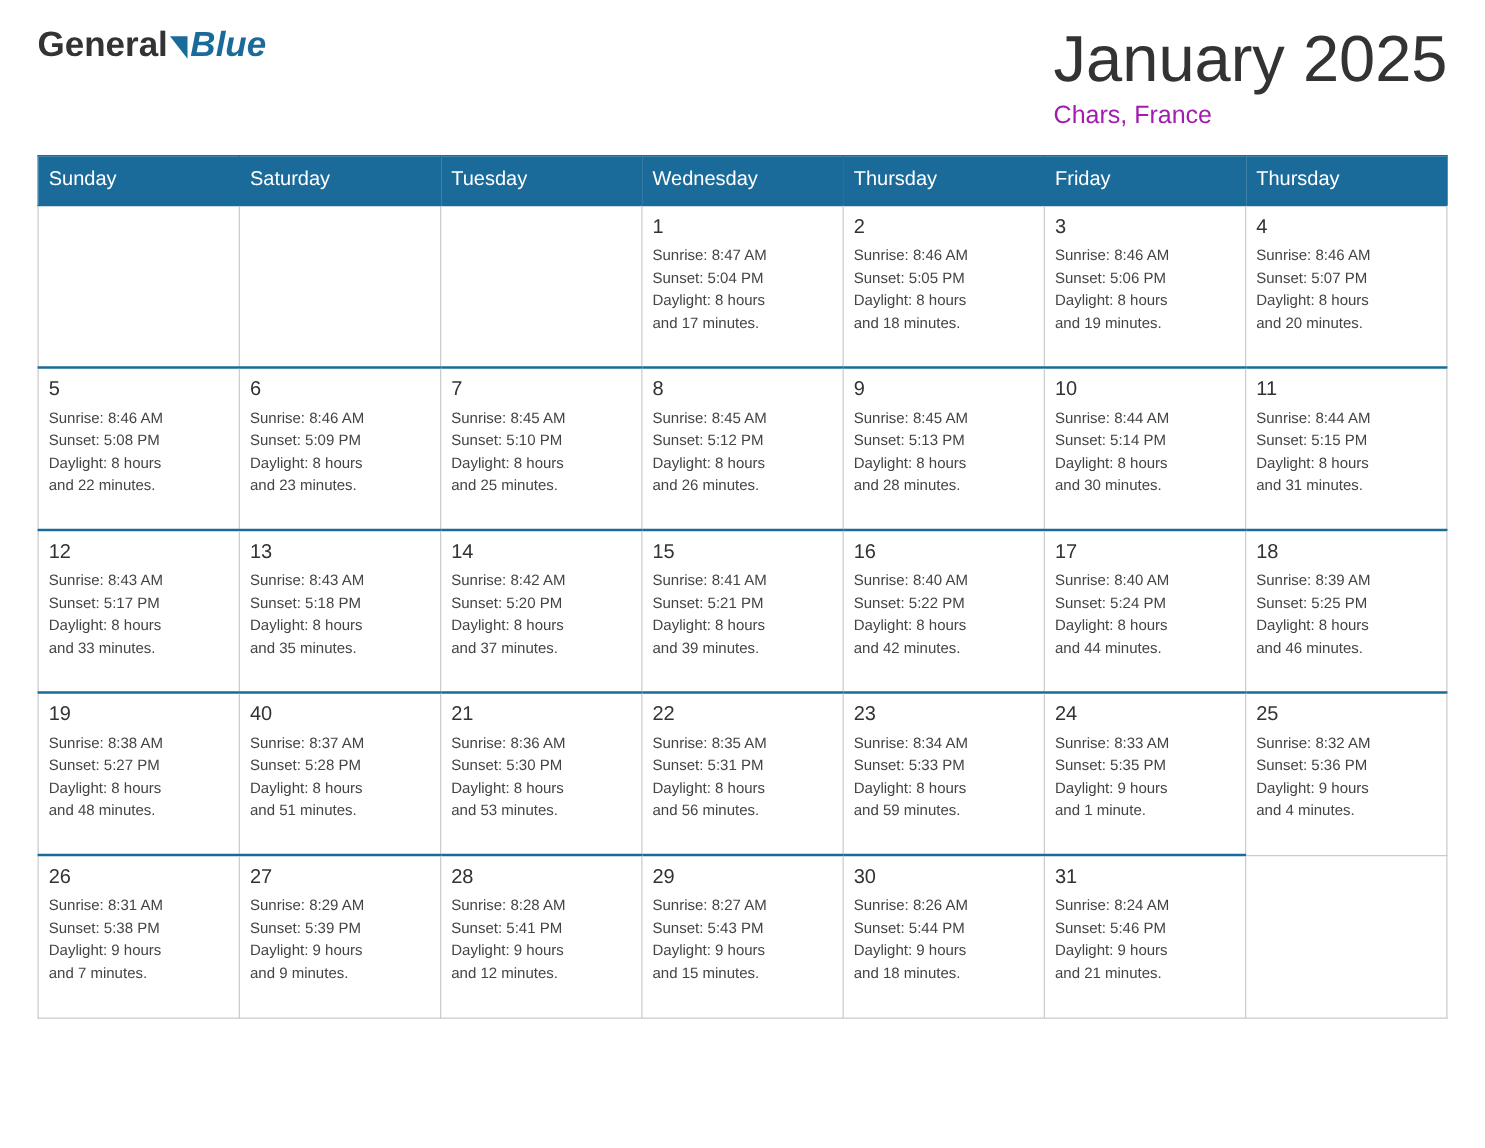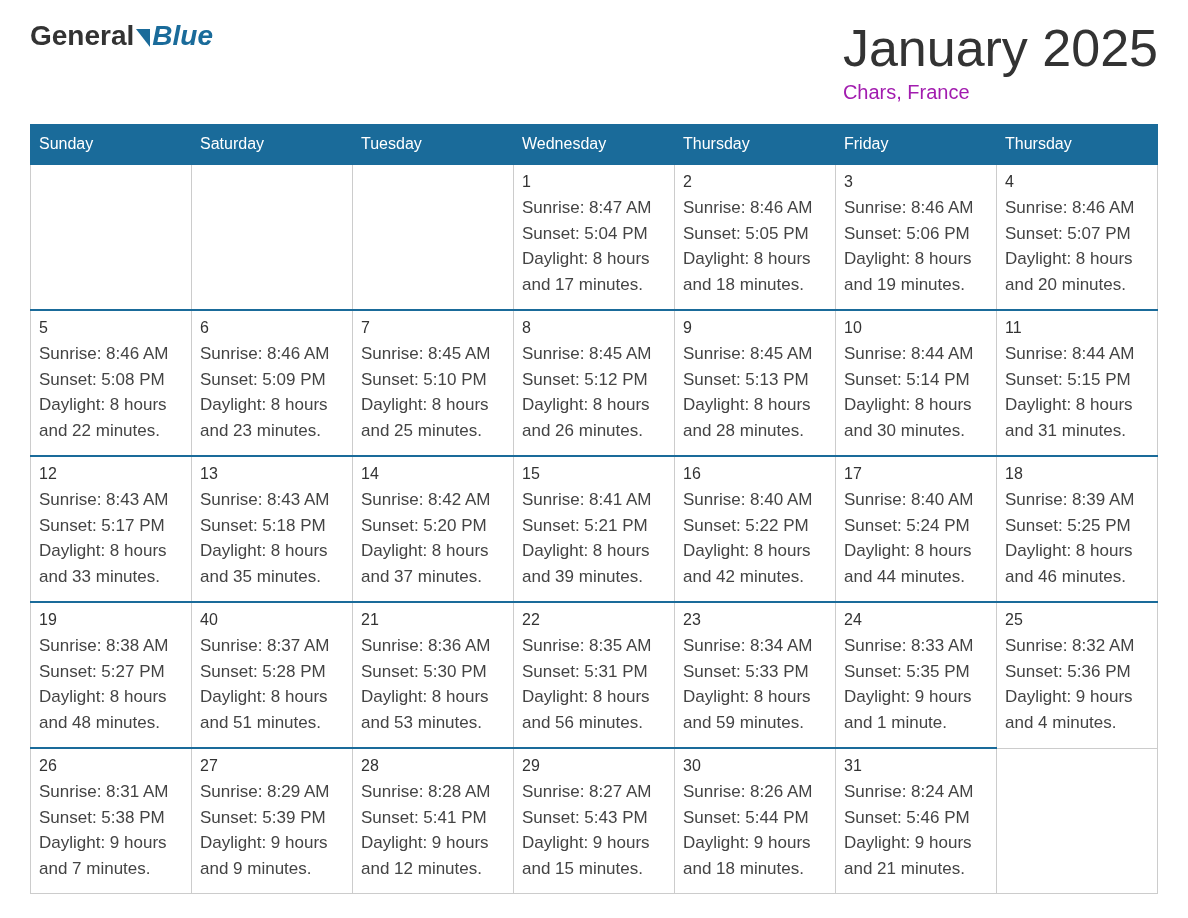--- a/index.html
+++ b/index.html
@@ -83,21 +83,21 @@
       height: 130px;
     }
     .day-number {
       font-size: 16px;
       font-weight: normal;
       color: #333;
       display: block;
       margin-bottom: 4px;
     }
     .day-info {
-      font-size: 17px;
+      font-size: 12px;
       color: #444;
       line-height: 1.5;
     }
   </style>
 </head>
 <body>
 
 <div class="header">
   <div class="logo">
     <div class="logo-top">

